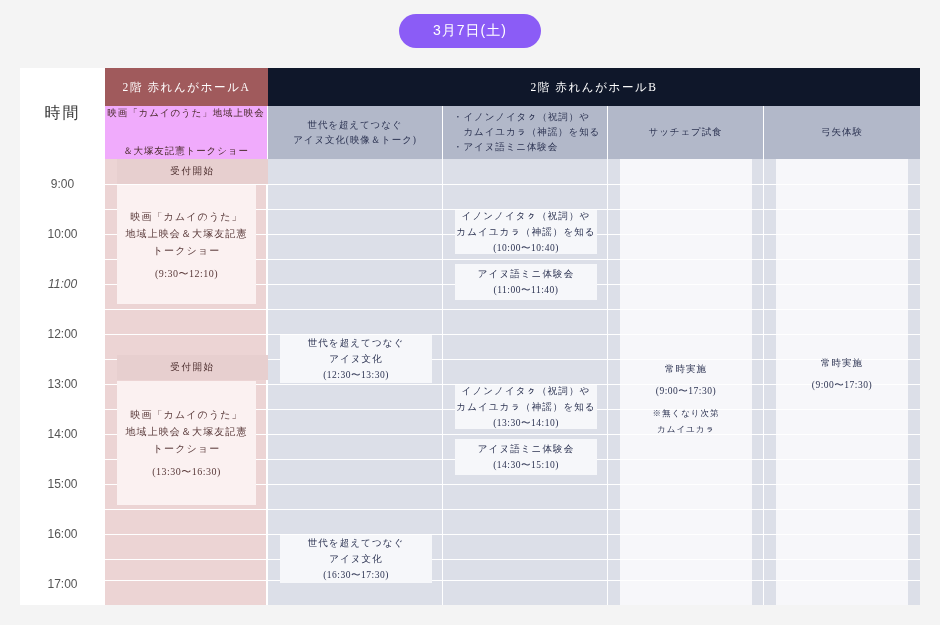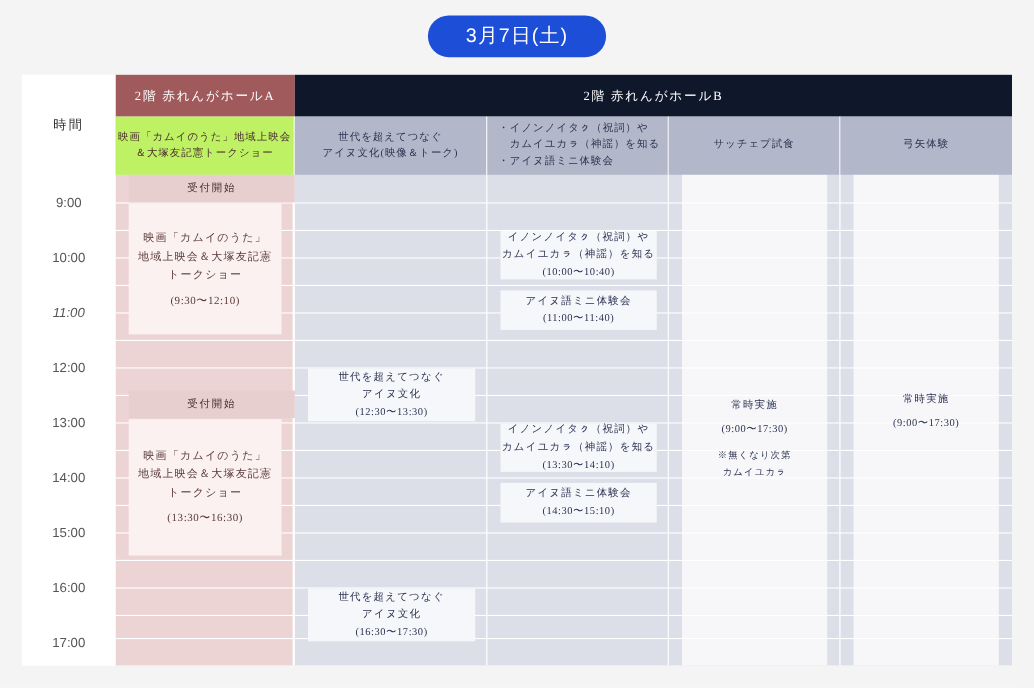--- a/index.html
+++ b/index.html
@@ -10,24 +10,24 @@
     overflow: hidden;
   }
   #root { position: relative; width: 940px; height: 625px; }
 
   
   .date-badge-wrap {
     position: absolute; left: 0; top: 14px; width: 940px;
     display: flex; justify-content: center;
   }
   .date-badge {
-    background: #1d4ed8; color: #ffffff;
+    background: #8b5cf6; color: #ffffff;
     border-radius: 999px;
     padding: 9px 34px 11px 34px;
-    font-size: 18px; letter-spacing: 1px;
+    font-size: 14px; letter-spacing: 1px;
     font-family: "Liberation Sans", sans-serif;
     line-height: 1;
     text-align: center;
   }
 
   
   .table {
     position: absolute; left: 20px; top: 68px;
     width: 900px; height: 537px;
     background: #ffffff;
@@ -51,28 +51,28 @@
   
   .sub-row { position: absolute; left: 0; top: 38px; width: 900px; height: 53px; }
   .sub-cell {
     position: absolute; top: 0; height: 53px;
     display: flex; flex-direction: column;
     align-items: center; justify-content: center;
     font-size: 9.5px; line-height: 1.55; letter-spacing: 0.9px;
     color: #2c3352; text-align: center;
     border-right: 1px solid #ffffff;
   }
-  .sub-cell.a { background: #bef264; color: #4a2b2b; }
+  .sub-cell.a { background: #f0abfc; color: #4a2b2b; justify-content: space-between; }
   .sub-cell.b { background: #b2b8c9; }
   .sub-cell.bl { align-items: flex-start; padding-left: 10px; text-align: left; }
 
   .time-hdr {
     position: absolute; left: 0; top: 0; width: 85px; height: 91px;
     display: flex; align-items: center; justify-content: center;
-    background: #ffffff; font-size: 12px; letter-spacing: 2px; color: #333;
+    background: #ffffff; font-size: 16px; letter-spacing: 2px; color: #333;
   }
 
   
   .body { position: absolute; left: 0; top: 91px; width: 900px; height: 446px; }
 
   .timecol {
     position: absolute; left: 0; top: 0; width: 85px; height: 446px;
     background: #ffffff;
   }
   .time-lbl {

